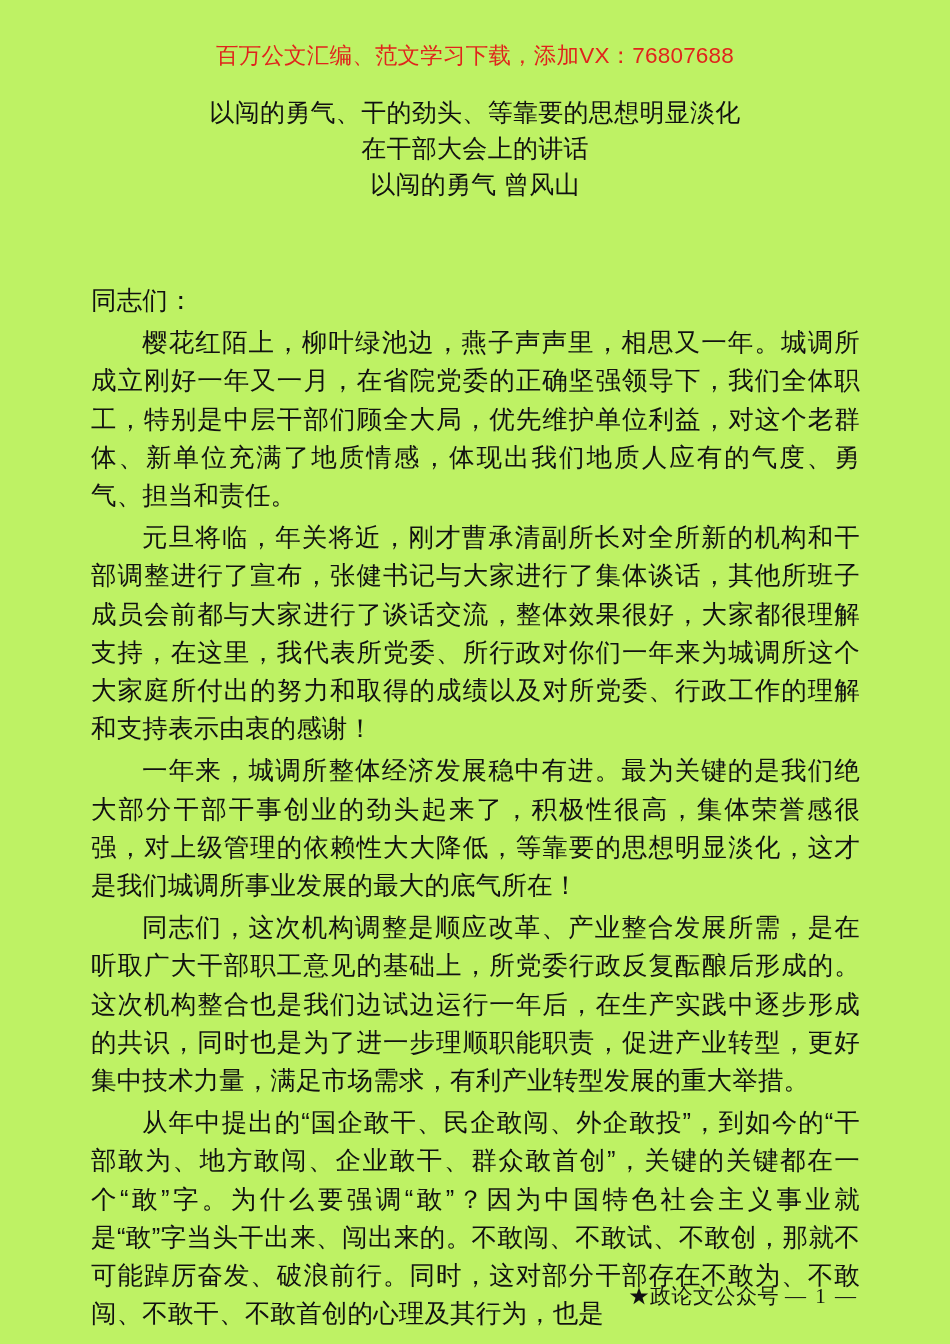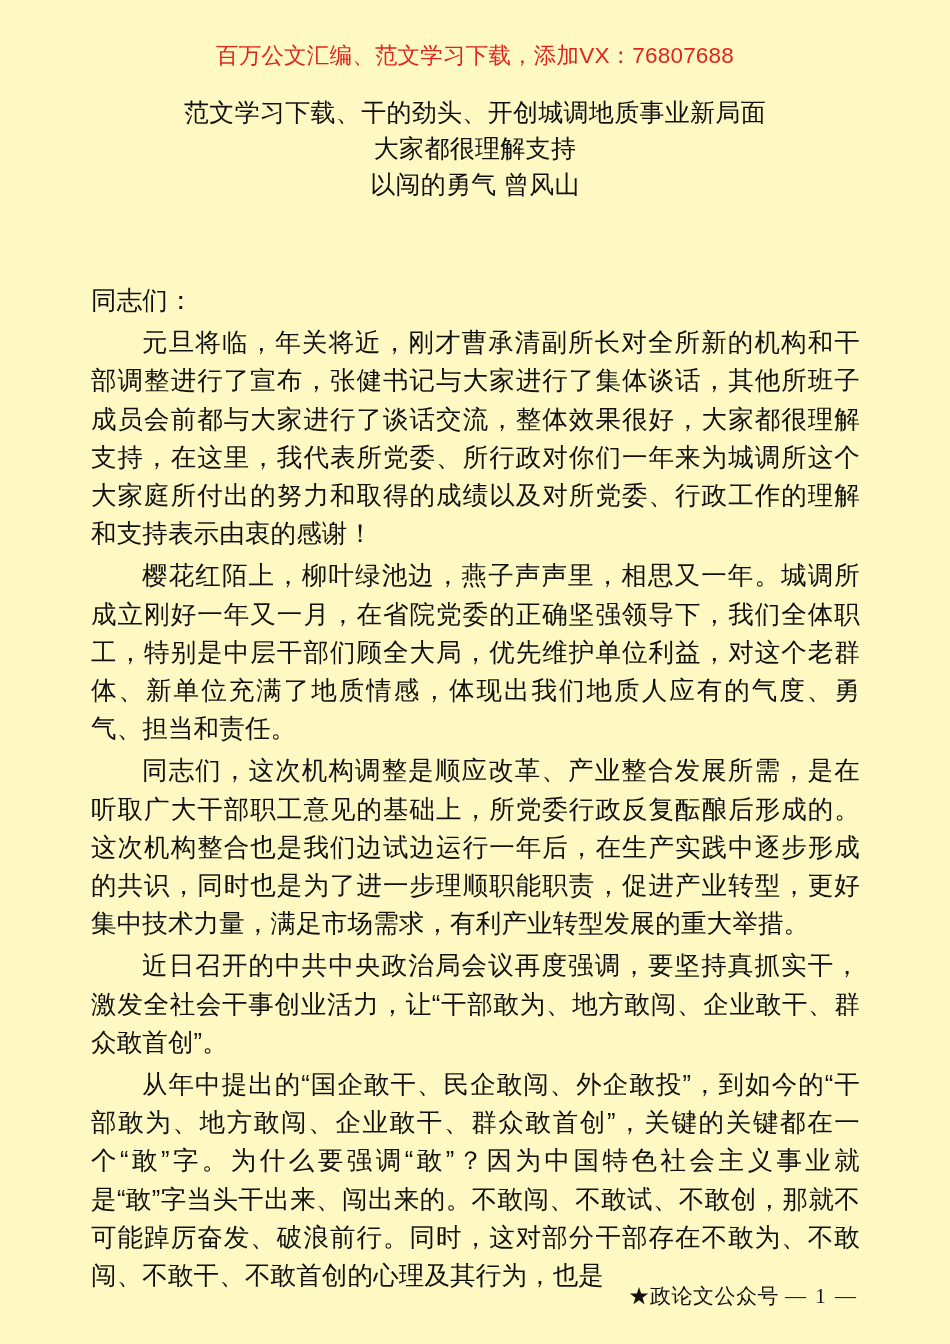--- a/index.html
+++ b/index.html
@@ -9,21 +9,21 @@
     background: #ffffff;
   }
   body {
     font-family: "Liberation Sans", "DejaVu Sans", sans-serif;
     color: #000000;
   }
   #page {
     position: relative;
     width: 950px;
     height: 1344px;
-    background: #fef9c3;
+    background: #bef264;
     overflow: hidden;
     box-sizing: border-box;
   }
 
   
   .promo-banner {
     position: absolute;
     top: 42px;
     left: 0;
     width: 950px;
@@ -97,31 +97,31 @@
   }
 </style>
 </head>
 <body>
 
 <div id="page">
 
   <div class="promo-banner">百万公文汇编、范文学习下载，添加VX：76807688</div>
 
   <div class="title-block">
-    <div class="title-line">范文学习下载、干的劲头、开创城调地质事业新局面</div>
-    <div class="title-line">大家都很理解支持</div>
+    <div class="title-line">以闯的勇气、干的劲头、等靠要的思想明显淡化</div>
+    <div class="title-line">在干部大会上的讲话</div>
     <div class="title-line">以闯的勇气  曾风山</div>
   </div>
 
   <div class="body-block">
     <p class="para">同志们：</p>
+    <p class="para indent">樱花红陌上，柳叶绿池边，燕子声声里，相思又一年。城调所成立刚好一年又一月，在省院党委的正确坚强领导下，我们全体职工，特别是中层干部们顾全大局，优先维护单位利益，对这个老群体、新单位充满了地质情感，体现出我们地质人应有的气度、勇气、担当和责任。</p>
     <p class="para indent">元旦将临，年关将近，刚才曹承清副所长对全所新的机构和干部调整进行了宣布，张健书记与大家进行了集体谈话，其他所班子成员会前都与大家进行了谈话交流，整体效果很好，大家都很理解支持，在这里，我代表所党委、所行政对你们一年来为城调所这个大家庭所付出的努力和取得的成绩以及对所党委、行政工作的理解和支持表示由衷的感谢！</p>
-    <p class="para indent">樱花红陌上，柳叶绿池边，燕子声声里，相思又一年。城调所成立刚好一年又一月，在省院党委的正确坚强领导下，我们全体职工，特别是中层干部们顾全大局，优先维护单位利益，对这个老群体、新单位充满了地质情感，体现出我们地质人应有的气度、勇气、担当和责任。</p>
+    <p class="para indent">一年来，城调所整体经济发展稳中有进。最为关键的是我们绝大部分干部干事创业的劲头起来了，积极性很高，集体荣誉感很强，对上级管理的依赖性大大降低，等靠要的思想明显淡化，这才是我们城调所事业发展的最大的底气所在！</p>
     <p class="para indent">同志们，这次机构调整是顺应改革、产业整合发展所需，是在听取广大干部职工意见的基础上，所党委行政反复酝酿后形成的。这次机构整合也是我们边试边运行一年后，在生产实践中逐步形成的共识，同时也是为了进一步理顺职能职责，促进产业转型，更好集中技术力量，满足市场需求，有利产业转型发展的重大举措。</p>
-    <p class="para indent">近日召开的中共中央政治局会议再度强调，要坚持真抓实干，激发全社会干事创业活力，让“干部敢为、地方敢闯、企业敢干、群众敢首创”。</p>
     <p class="para indent">从年中提出的“国企敢干、民企敢闯、外企敢投”，到如今的“干部敢为、地方敢闯、企业敢干、群众敢首创”，关键的关键都在一个“敢”字。为什么要强调“敢”？因为中国特色社会主义事业就是“敢”字当头干出来、闯出来的。不敢闯、不敢试、不敢创，那就不可能踔厉奋发、破浪前行。同时，这对部分干部存在不敢为、不敢闯、不敢干、不敢首创的心理及其行为，也是</p>
   </div>
 
   <div class="footer">
     <span class="mark">★政论文公众号</span><span class="pageno">— 1 —</span>
   </div>
 
 </div>
 
 </body></html>

